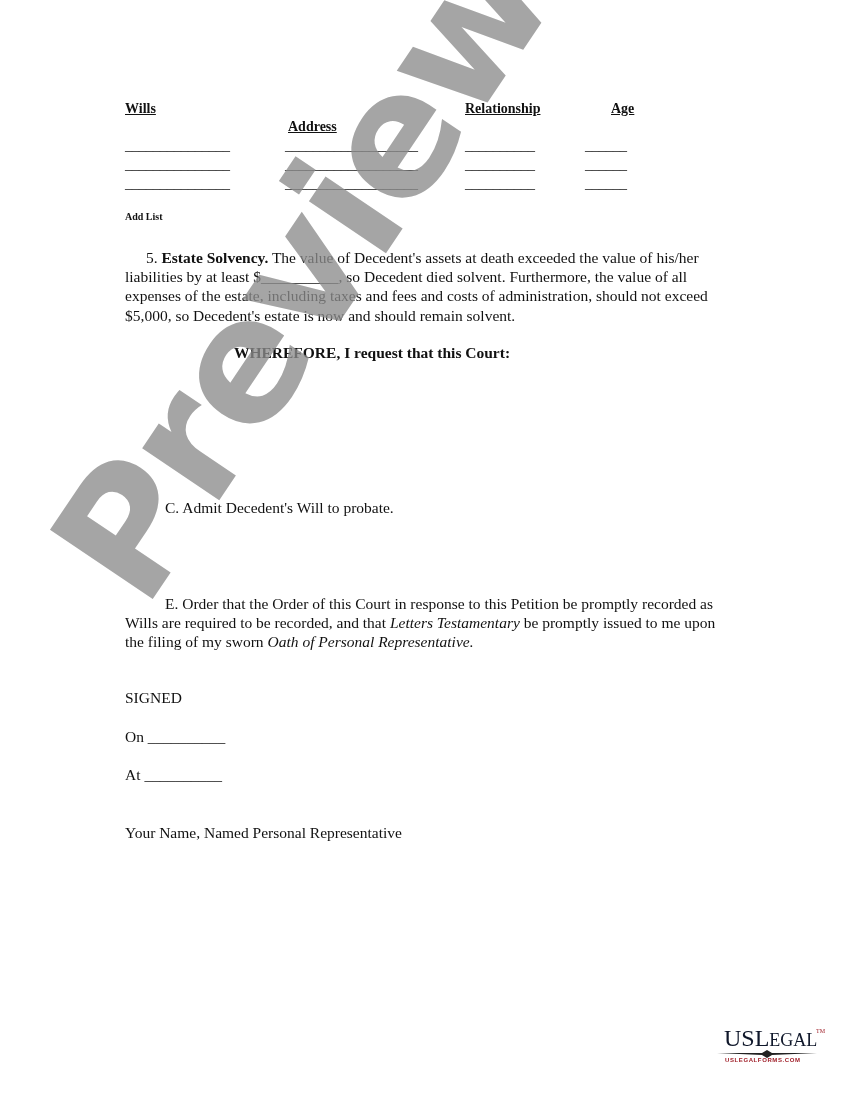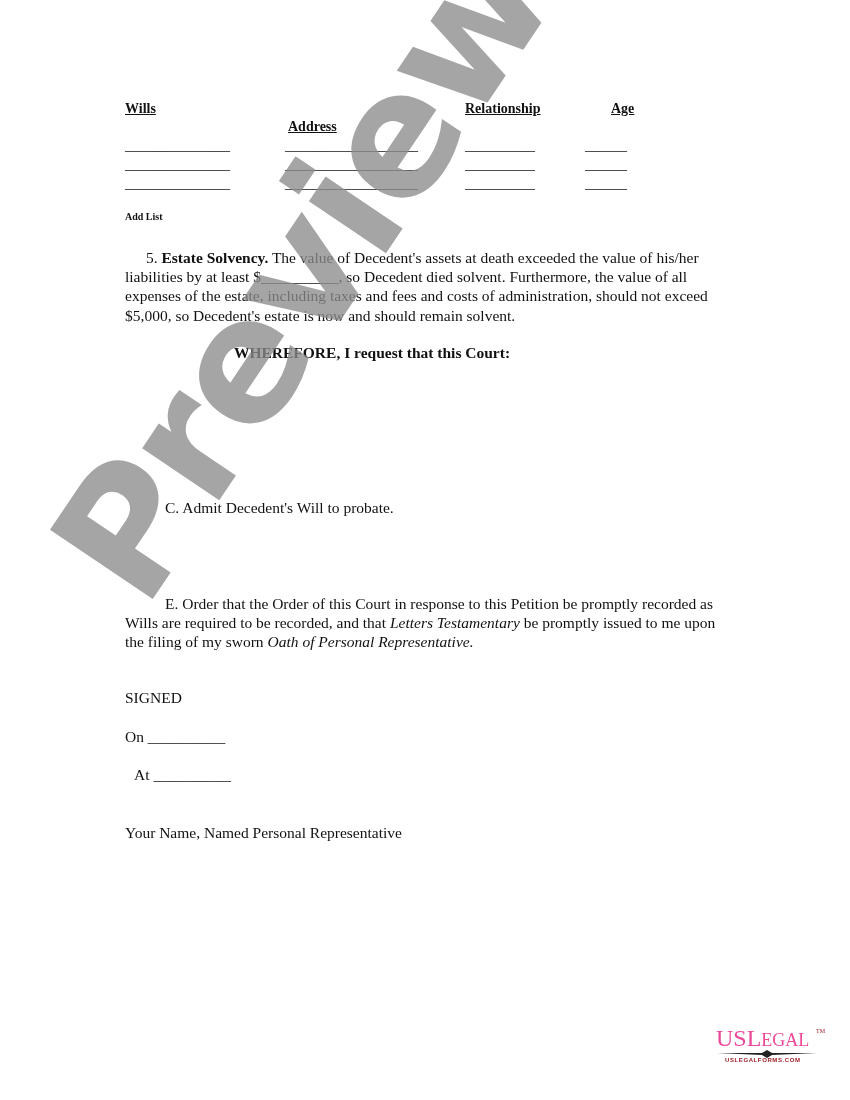--- a/index.html
+++ b/index.html
@@ -11,21 +11,21 @@
   .blank { font-size:14px; letter-spacing:0; }
   .bold { font-weight:bold; }
   .para { position:absolute; left:125px; width:600px; line-height:19.2px; text-align:left; }
   .indent { display:inline-block; width:40px; }
   .indent5 { display:inline-block; width:21px; }
   i { font-style:italic; }
   .watermark { position:absolute; left:95px; top:480px; font-family:"DejaVu Sans","Liberation Sans",sans-serif;
                font-weight:bold; font-size:170px; color:rgba(140,140,140,0.78);
                transform:rotate(-56deg); transform-origin:left center; letter-spacing:-4px; pointer-events:none; white-space:nowrap; }
   .logo { position:absolute; left:708px; top:1026px; width:115px; height:42px; }
-  .logo-text { font-family:"Liberation Serif", serif; font-size:24px; color:#ec4899; letter-spacing:0px; position:absolute; left:8px; top:0; line-height:24px;text-align:right; }
+  .logo-text { font-family:"Liberation Serif", serif; font-size:24px; color:#0f172a; letter-spacing:0px; position:absolute; left:16px; top:0; line-height:24px;text-align:right; }
   .logo-small { font-size:18px; }
   .logo-tm { font-size:6px; position:absolute; left:108px; top:2px; color:#a0202a; }
   .logo-url { position:absolute; left:17px; top:31px; font-family:"Liberation Sans",sans-serif; font-size:6px; font-weight:bold; color:#a0202a; letter-spacing:0.6px; }
   .logo-eagle { position:absolute; left:4px; top:24px; width:110px; height:8px; }
 </style>
 </head>
 <body>
 
 <div class="page">
 
@@ -56,21 +56,21 @@
     <span class="bold">Estate Solvency.</span><span> The value of Decedent's assets at death exceeded the value of his/her liabilities by at least $__________, so Decedent died solvent.  Furthermore, the value of all expenses of the estate, including taxes and fees and costs of administration, should not exceed $5,000, so Decedent's estate is now and should remain solvent.</span>
   </div>
 
   <div class="abs bold" style="left:0;width:744px;text-align:center;top:344px;">WHEREFORE, I request that this Court:</div>
 
   <div class="para" style="top:498px;"><span class="indent"></span><span>C.  Admit Decedent's Will to probate.</span></div>
   <div class="para" style="top:594px;"><span class="indent"></span><span>E.  Order that the Order of this Court in response to this Petition be promptly recorded as Wills are required to be recorded, and that </span><i>Letters Testamentary</i><span> be promptly issued to me upon the filing of my sworn </span><i>Oath of Personal Representative.</i></div>
 
   <div class="abs" style="left:125px;top:689px;">SIGNED</div>
   <div class="abs" style="left:125px;top:728px;">On __________</div>
-  <div class="abs" style="left:125px;top:766px;margin-left:9px;">At __________</div>
+  <div class="abs" style="left:125px;top:766px;">At __________</div>
   <div class="abs" style="left:125px;top:824px;">Your Name, Named Personal Representative</div>
 
   <div class="watermark">Preview</div>
 
   <div class="logo">
     <div class="logo-text"><span>US</span><span>L</span><span class="logo-small">EGAL</span></div>
     <span class="logo-tm">TM</span>
     <svg class="logo-eagle" viewBox="0 0 110 8">
       <path d="M5 3 L50 3 L55 0 L60 3 L105 3 L60 5 L55 8 L50 5 Z" fill="#222"></path>
     </svg>

